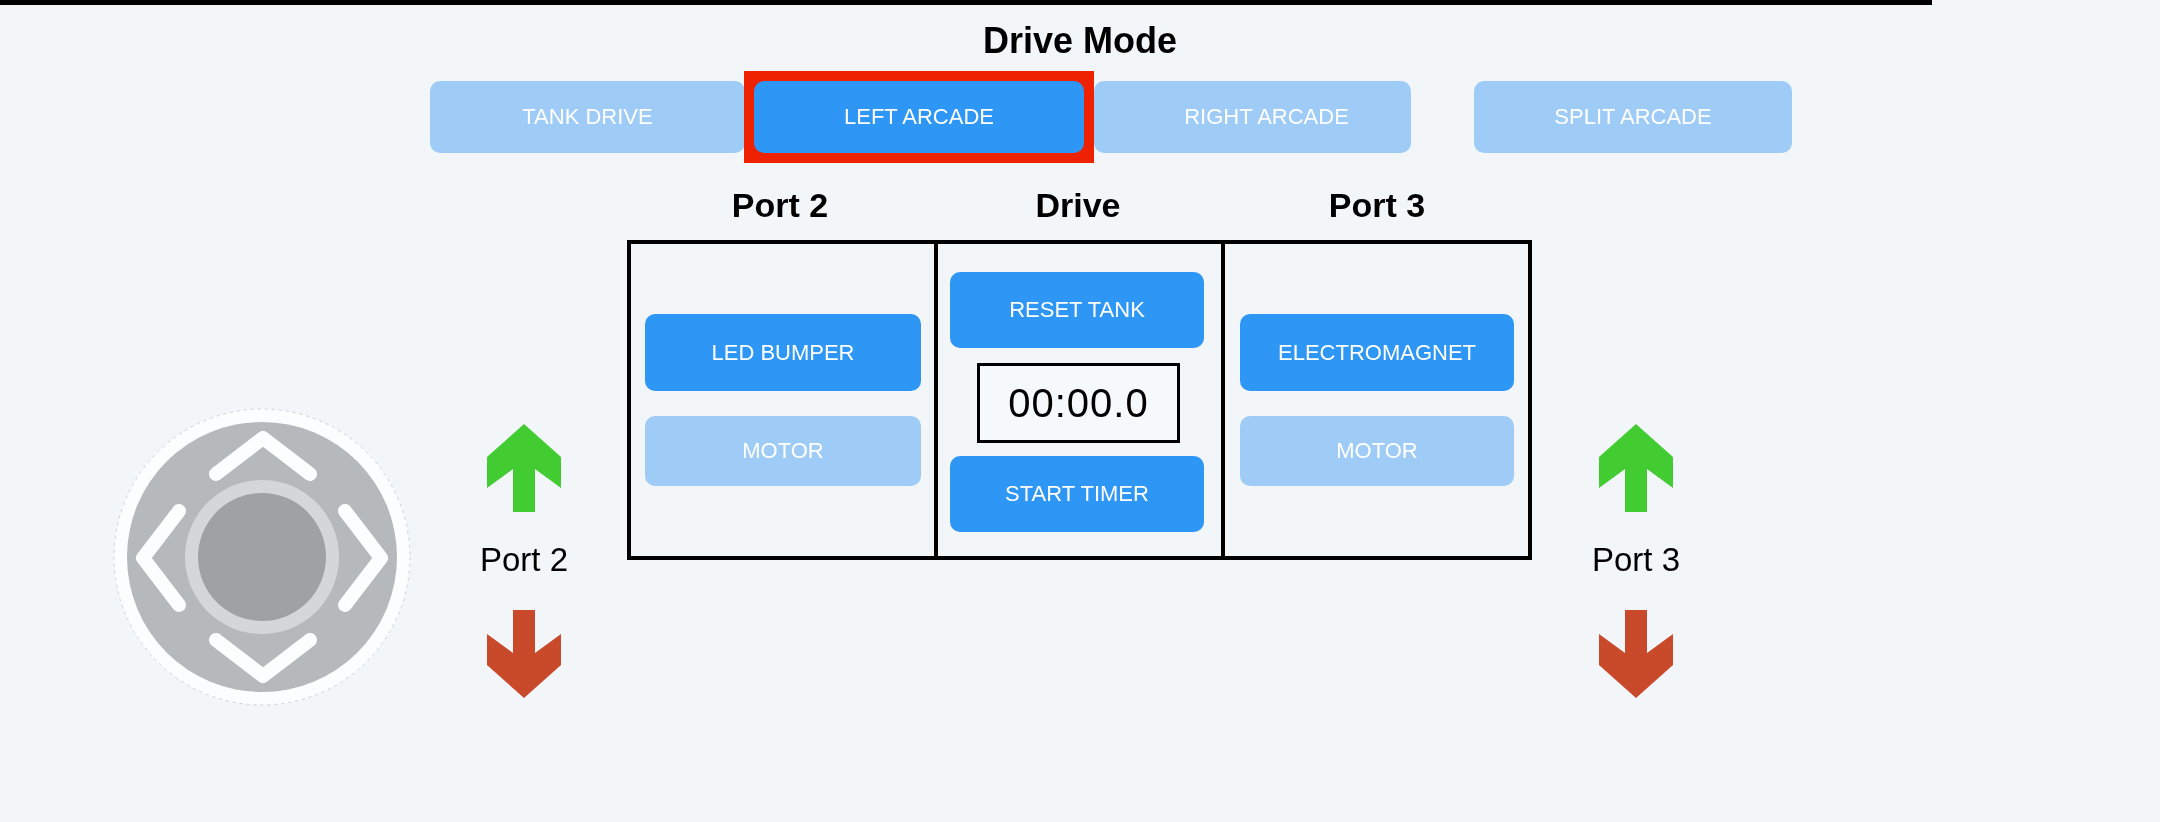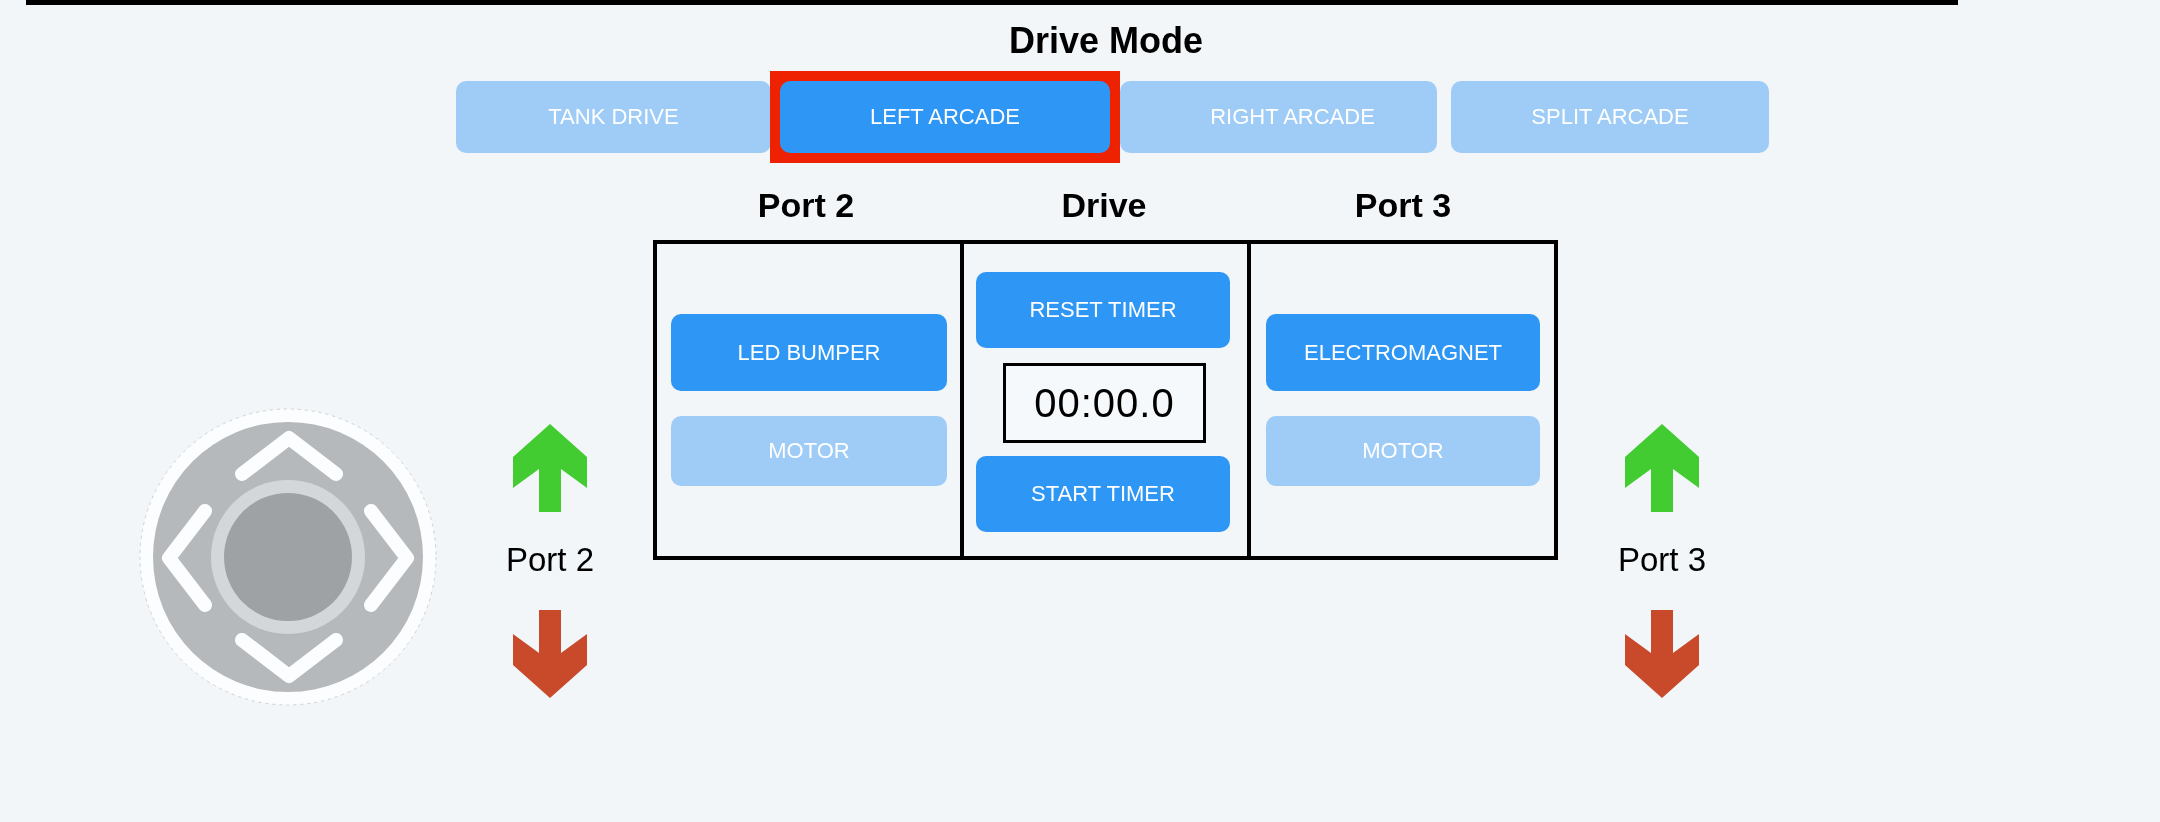--- a/index.html
+++ b/index.html
@@ -5,21 +5,20 @@
   html, body {
     margin: 0; padding: 0;
     background: #f2f6f9;
     font-family: "Liberation Sans", "DejaVu Sans", sans-serif;
   }
   .stage {
     position: relative;
     width: 1932px; height: 822px;
     background: #f2f6f9;
     overflow: hidden;
-    margin-left: 26px;
   }
   .topbar {
     position: absolute; left: 0; top: 0;
     width: 2160px; height: 5px;
     background: #000;
   }
   .page-title {
     position: absolute; left: 0; top: 20px; width: 2160px;
     text-align: center;
     font-size: 36px; font-weight: bold; color: #000;
@@ -91,34 +90,34 @@
   <div class="page-title">Drive Mode</div>
 
   <div class="btn inactive drive-btn" style="left:430px; width:315px;">TANK DRIVE</div>
 
   <div class="selected-outline">
     <div class="btn active">LEFT ARCADE</div>
   </div>
 
   <div class="btn inactive drive-btn" style="left:1094px; width:317px;padding-left:28px;">RIGHT ARCADE</div>
 
-  <div class="btn inactive drive-btn" style="left:1425px; width:318px;">SPLIT ARCADE</div>
+  <div class="btn inactive drive-btn" style="left:1474px; width:318px;">SPLIT ARCADE</div>
 
   <div class="col-header" style="left:780px;">Port 2</div>
   <div class="col-header" style="left:1078px;">Drive</div>
   <div class="col-header" style="left:1377px;">Port 3</div>
 
   <div class="panel">
     <div class="divider" style="left:303px;"></div>
     <div class="divider" style="left:590px;"></div>
 
     <div class="btn active" style="left:14px; top:70px; width:276px; height:77px;">LED BUMPER</div>
     <div class="btn inactive" style="left:14px; top:172px; width:276px; height:70px;">MOTOR</div>
 
-    <div class="btn active" style="left:319px; top:28px; width:254px; height:76px;">RESET TIMER</div>
+    <div class="btn active" style="left:319px; top:28px; width:254px; height:76px;">RESET TANK</div>
     <div class="timer-display">00:00.0</div>
     <div class="btn active" style="left:609px; top:70px; width:274px; height:77px;">ELECTROMAGNET</div>
 
     <div class="btn active" style="left:319px; top:212px; width:254px; height:76px;">START TIMER</div>
     <div class="btn inactive" style="left:609px; top:172px; width:274px; height:70px;">MOTOR</div>
   </div>
 
   <svg class="joystick" width="300" height="300" viewBox="0 0 300 300">
     <circle cx="150" cy="150" r="148" fill="#fbfdfe" stroke="#ccd2d6" stroke-width="1" stroke-dasharray="3 4"></circle>
     <circle cx="150" cy="150" r="135" fill="#b5b9bc"></circle>

